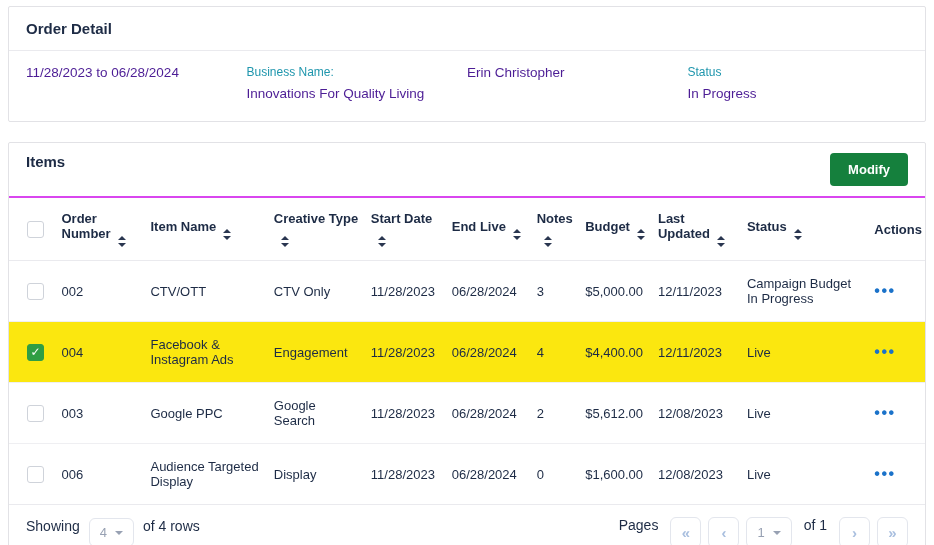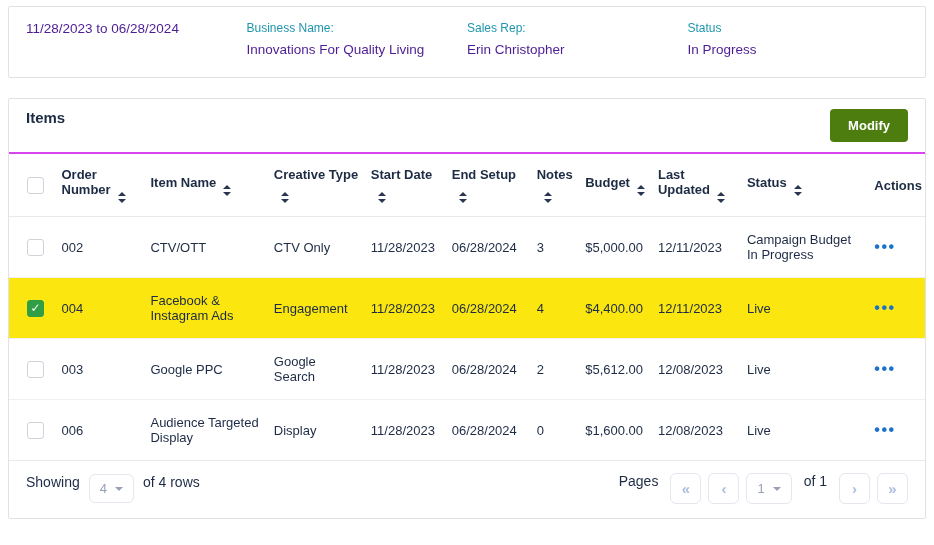--- a/index.html
+++ b/index.html
@@ -25,21 +25,21 @@
   .field { width: 228px; padding-right: 12px; }
   .field-label { color: #1f96ad; font-size: 12px; margin-bottom: 7px; }
   .field-value { font-size: 13.5px; color: #4c1d95; }
 
   .items-card { margin-top: 20px; }
   .items-header {
     display: flex; justify-content: space-between; 
     padding: 10px 17px; border-bottom: 2px solid #d946ef;
   }
   .modify-btn {
-    background: #4d7c0f; color: #fff; border: 0; border-radius: 4px;
+    background: #15803d; color: #fff; border: 0; border-radius: 4px;
     padding: 9px 18px; font-size: 13px; font-weight: bold;
     font-family: inherit; cursor: pointer;
   }
 
   table { width: 100%; border-collapse: collapse; table-layout: fixed; }
   col.c-cb { width: 46px; } col.c-num { width: 88px; } col.c-name { width: 122px; }
   col.c-type { width: 96px; } col.c-start { width: 80px; } col.c-end { width: 84px; }
   col.c-notes { width: 48px; } col.c-budget { width: 72px; } col.c-upd { width: 88px; }
   col.c-status { width: 126px; } col.c-act { width: 56px; }
 
@@ -110,30 +110,32 @@
   }
   .pages-label { margin-right: 5px; }
   .of-pages { margin: 0 5px; }
 </style>
 </head>
 <body>
 
 <div class="page">
 
   <section class="card">
+    <div class="card-header">
+      <h2 class="card-title">Order Detail</h2>
+    </div>
     <div class="fields">
       <div class="field">
         <div class="field-value">11/28/2023 to 06/28/2024</div>
       </div>
       <div class="field">
         <div class="field-label">Business Name:</div>
         <div class="field-value">Innovations For Quality Living</div>
       </div>
       <div class="field">
-        <div class="field-label">Sales Rep:</div>
         <div class="field-value">Erin Christopher</div>
       </div>
       <div class="field">
         <div class="field-label">Status</div>
         <div class="field-value">In Progress</div>
       </div>
     </div>
   </section>
 
   <section class="card items-card">
@@ -179,21 +181,21 @@
                 <b class="dn"></b>
               </span>
           </th>
           <th>
             <span>Start Date</span><span class="sort">
                 <b class="up"></b>
                 <b class="dn"></b>
               </span>
           </th>
           <th>
-            <span>End Setup</span><span class="sort">
+            <span>End Live</span><span class="sort">
                 <b class="up"></b>
                 <b class="dn"></b>
               </span>
           </th>
           <th>
             <span>Notes</span><span class="sort">
                 <b class="up"></b>
                 <b class="dn"></b>
               </span>
           </th>

